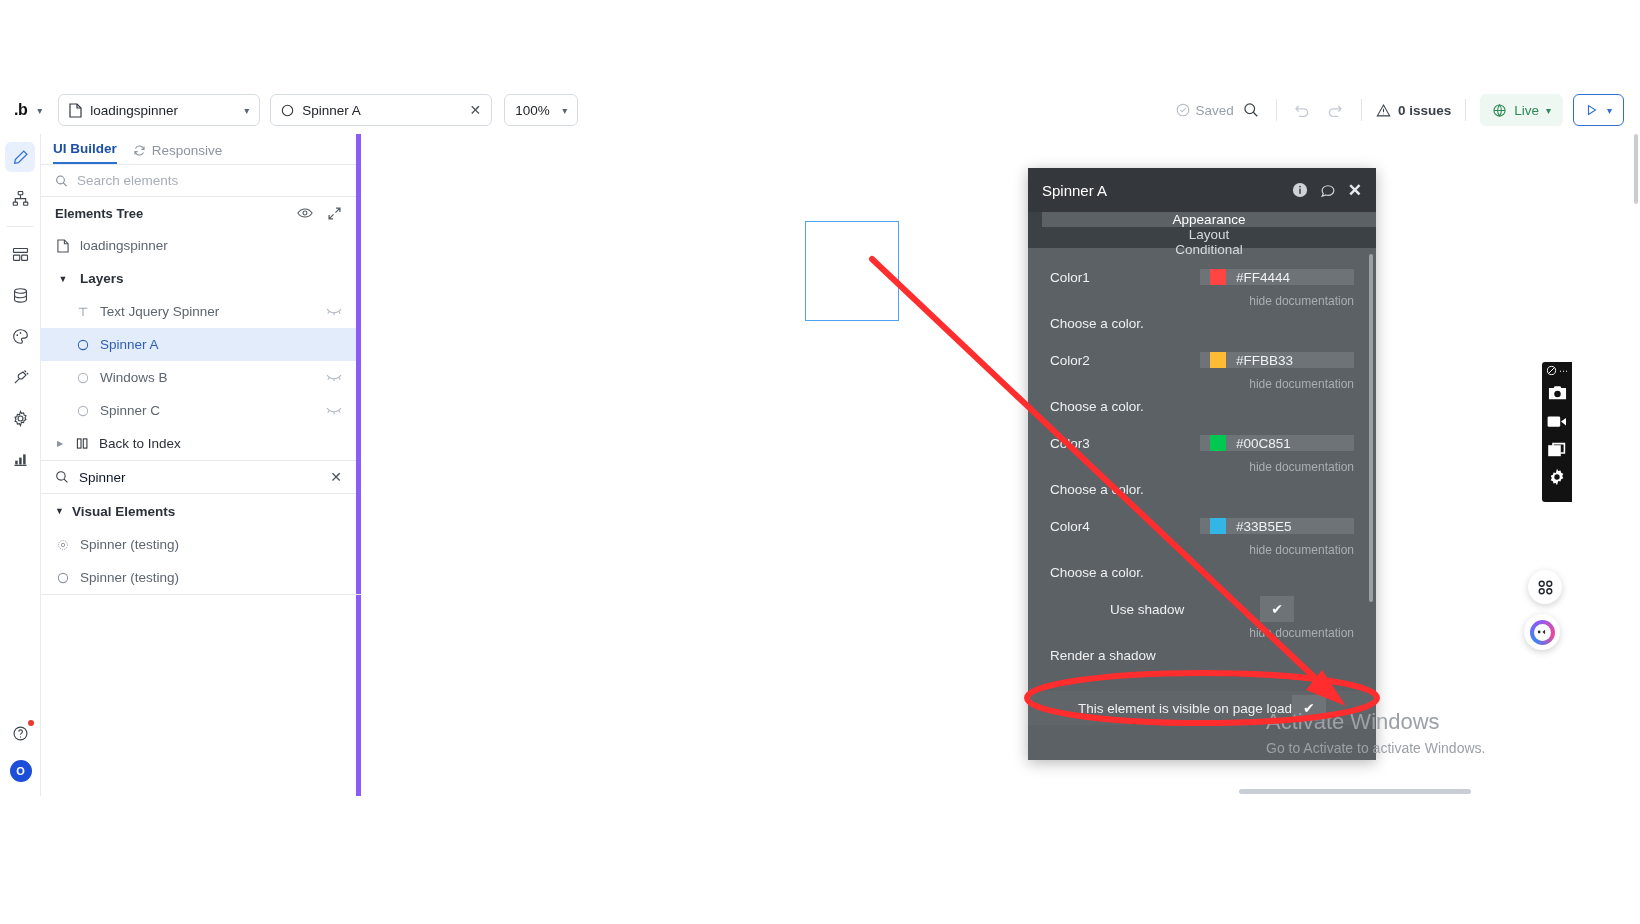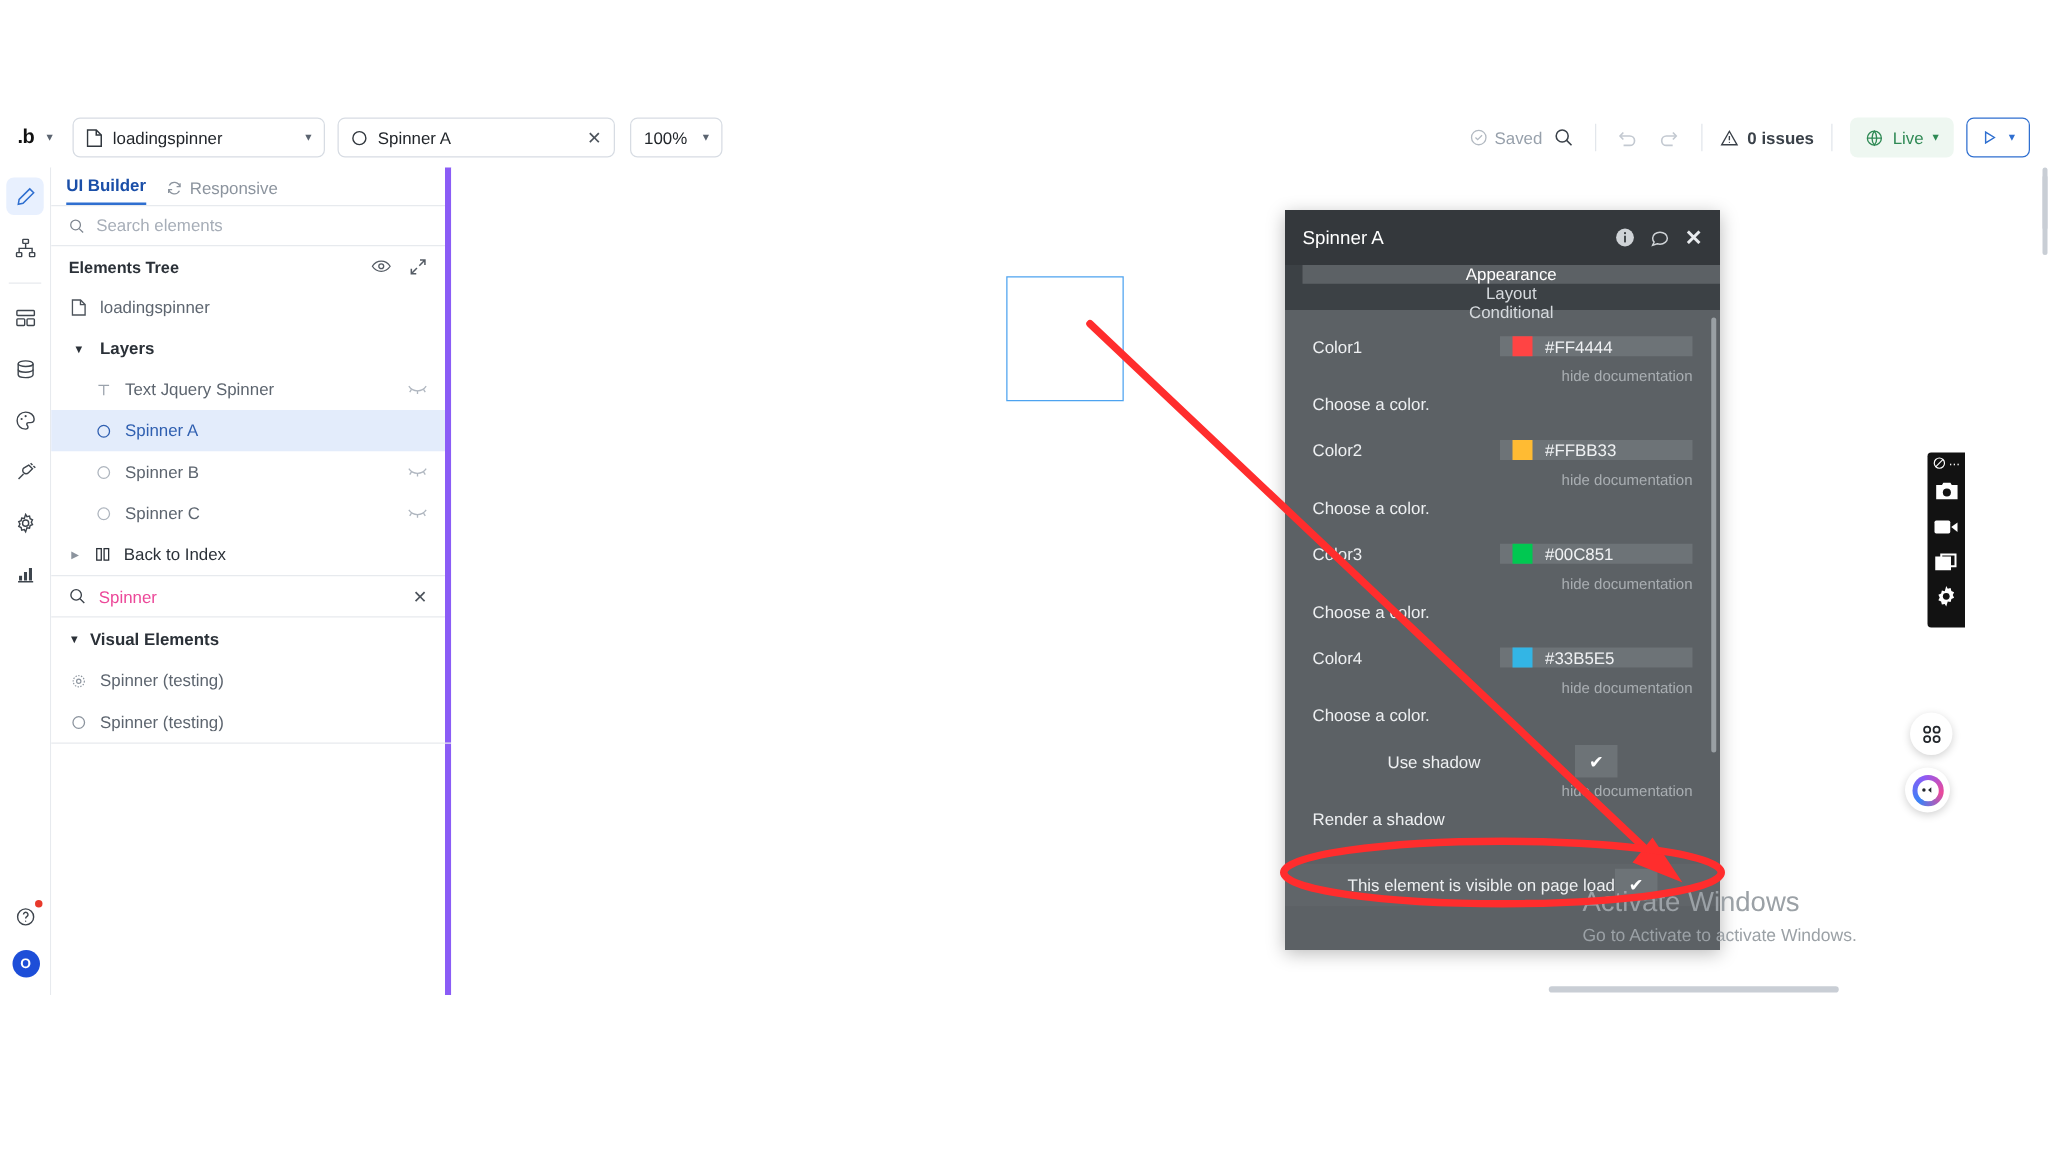--- a/index.html
+++ b/index.html
@@ -90,21 +90,21 @@
   }
   .tree-row.sel { background:#e3ecfb; color:#2f5fb0; }
   .tree-row.bold { color:#2b3138; font-weight:700; }
   .tree-row .ic { width:16px; display:flex; align-items:center; justify-content:center; flex-shrink:0; }
   .tree-row .label { flex:1; white-space:nowrap; overflow:hidden; text-overflow:ellipsis; }
   .eye-off { color:#b0b7c0; }
   .panel-search2 {
     height:34px; display:flex; align-items:center; gap:10px; padding: 0 14px;
     border-top:1px solid #e7eaee; border-bottom:1px solid #e7eaee; color:#3a4149; font-size:13.5px;
   }
-  .panel-search2 .q { flex:1; color:#ec4899; }
+  .panel-search2 .q { flex:1; color:#0f172a; }
   .grp-head { height:34px; display:flex; align-items:center; gap:8px; padding: 0 14px; font-size:13.5px; font-weight:700; color:#2b3138; }
   .panel-bottom-line { position:absolute; left:0; top:460px; width:320px; height:1px; background:#e7eaee; }
 
   
   .canvas { position:absolute; left:361px; top:134px; width:1279px; height:662px; background:#fff; }
   .sel-box { position:absolute; left:444px; top:87px; width:94px; height:100px; border:1.5px solid #4da3f0; }
   .canvas-scroll-v { position:absolute; right:2px; top:0px; width:4px; height:70px; background:#c9ced5; border-radius:3px; }
   .canvas-scroll-h { position:absolute; left:878px; bottom:2px; width:232px; height:5px; background:#c9ced5; border-radius:3px;}
 
   
@@ -419,21 +419,21 @@
         </span>
         <span class="label">Spinner A</span>
       </div>
 
       <div class="tree-row" style="padding-left:34px">
         <span class="ic">
           <svg width="12" height="12" viewBox="0 0 14 14" fill="none" stroke="#aeb5be" stroke-width="1.2">
               <circle cx="7" cy="7" r="5.4"></circle>
             </svg>
         </span>
-        <span class="label">Spinner B</span>
+        <span class="label">Windows B</span>
         <span class="eye-off">
           <svg width="16" height="10" viewBox="0 0 18 11" fill="none" stroke="currentColor" stroke-width="1.2">
             <path d="M1.2 3.2S4 7.4 9 7.4s7.8-4.2 7.8-4.2"></path>
               <path d="M3.6 6.1L2 8.6M9 7.4v2.8M14.4 6.1L16 8.6"></path>
           </svg>
         </span>
       </div>
 
       <div class="tree-row" style="padding-left:34px">
         <span class="ic">

